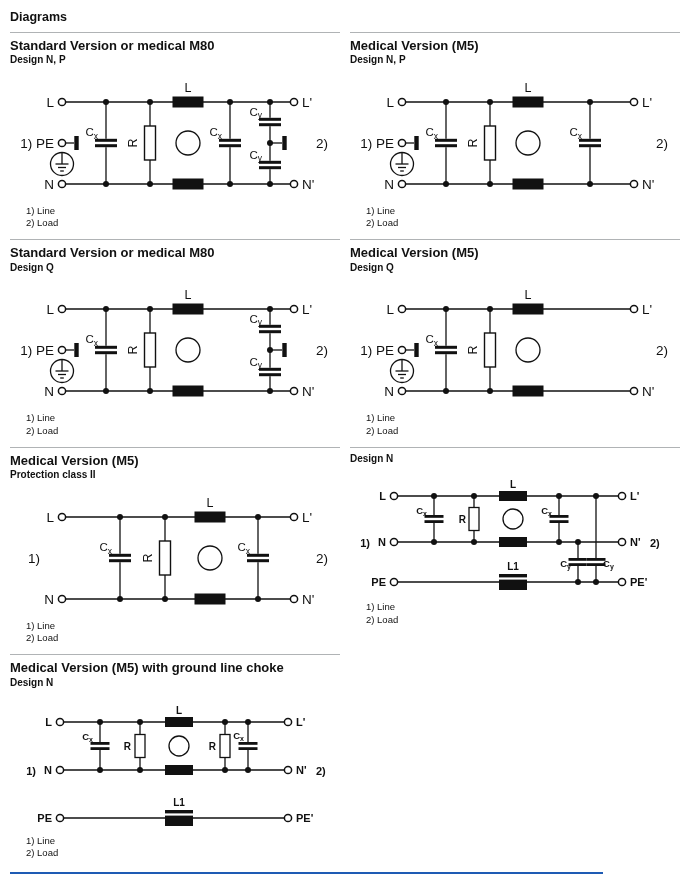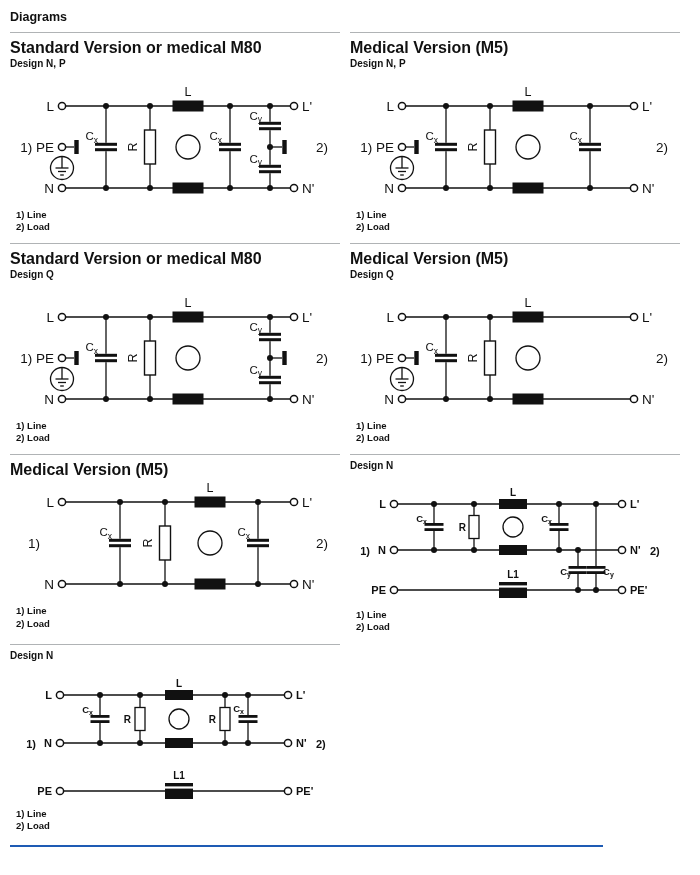--- a/index.html
+++ b/index.html
@@ -1,24 +1,24 @@
 <!DOCTYPE html>
 <html><head>
 <meta charset="utf-8">
 <style>
   html,body{margin:0;padding:0;background:#fff;}
   body{width:700px;font-family:"Liberation Sans",sans-serif;color:#111;}
   .page{box-sizing:border-box;width:613px;padding:8px 10px 0 10px;}
   .page-title{font-size:12.5px;font-weight:700;line-height:1.2;margin:2px 0 7px 0;}
   .grid{display:grid;grid-template-columns:330px 330px;column-gap:10px;}
   .panel .rule{border-top:1px solid #b0b3b5;margin:0 0 5px 0;}
-  .ptitle{font-size:16px;font-weight:700;line-height:1.25;white-space:nowrap;}
+  .ptitle{font-size:13px;font-weight:700;line-height:1.25;white-space:nowrap;}
   .psub{font-size:10px;font-weight:700;line-height:1.25;margin-bottom:13px;white-space:nowrap;}
   svg.circuit{display:block;}
-  .notes{margin:3px 0 10px 6px;font-size:9.5px;font-weight:700;line-height:1.3;}
+  .notes{margin:3px 0 10px 16px;font-size:9.5px;font-weight:400;line-height:1.3;}
   .bottom-rule{border-top:2.5px solid #1e5bb4;margin:2px 0 8px 0;}
   
   .wire line{stroke:#111;stroke-width:1.3;}
   .chokec{fill:none;stroke:#111;stroke-width:1.3;}
   svg text{fill:#111;font-family:"Liberation Sans",sans-serif;}
   .lbl{font-size:13.5px;}
   .lbl-sm{font-size:11px;font-weight:700;}
   .ref{font-size:13.5px;}
   .ref-sm{font-size:11px;font-weight:700;}
   .clbl{font-size:11.5px;}
@@ -303,20 +303,21 @@
       </svg>
       <div class="notes">
         <div>1) Line</div>
         <div>2) Load</div>
       </div>
     </section>
 
     <section class="panel">
       <div class="rule"></div>
       <div class="ptitle">Medical Version (M5)</div>
+      <div class="psub">Protection class II</div>
       <svg class="circuit" viewBox="0 0 330 122" width="330" height="122">
         <g class="wire">
           <line x1="52" y1="22" x2="284" y2="22"></line>
             <line x1="52" y1="104" x2="284" y2="104"></line>
           <line x1="110" y1="22" x2="110" y2="104"></line>
             <line x1="155" y1="22" x2="155" y2="104"></line>
           <line x1="248" y1="22" x2="248" y2="104"></line>
         </g>
         <use href="#cap" x="110" y="63"></use>
         <use href="#res" x="155" y="63"></use>
@@ -415,20 +416,21 @@
         <text class="rlbl-sm" text-anchor="end" x="116" y="45">R</text>
       </svg>
       <div class="notes">
         <div>1) Line</div>
         <div>2) Load</div>
       </div>
     </section>
 
     <section class="panel">
       <div class="rule"></div>
+      <div class="ptitle">Medical Version (M5) with ground line choke</div>
       <div class="psub">Design N</div>
       <svg class="circuit" viewBox="0 0 330 130" width="330" height="130">
         <g class="wire">
           <line x1="50" y1="20" x2="278" y2="20"></line>
             <line x1="50" y1="68" x2="278" y2="68"></line>
             <line x1="50" y1="116" x2="278" y2="116"></line>
           <line x1="90" y1="20" x2="90" y2="68"></line>
             <line x1="130" y1="20" x2="130" y2="68"></line>
           <line x1="215" y1="20" x2="215" y2="68"></line>
             <line x1="238" y1="20" x2="238" y2="68"></line>

